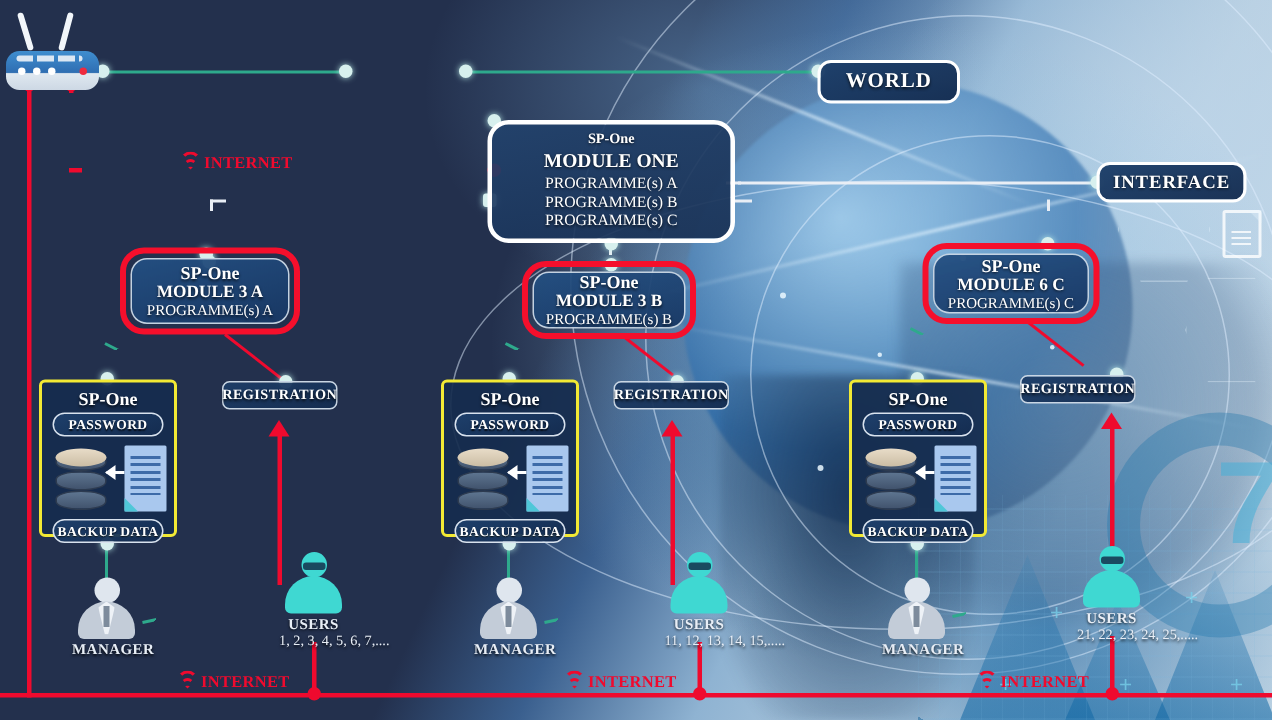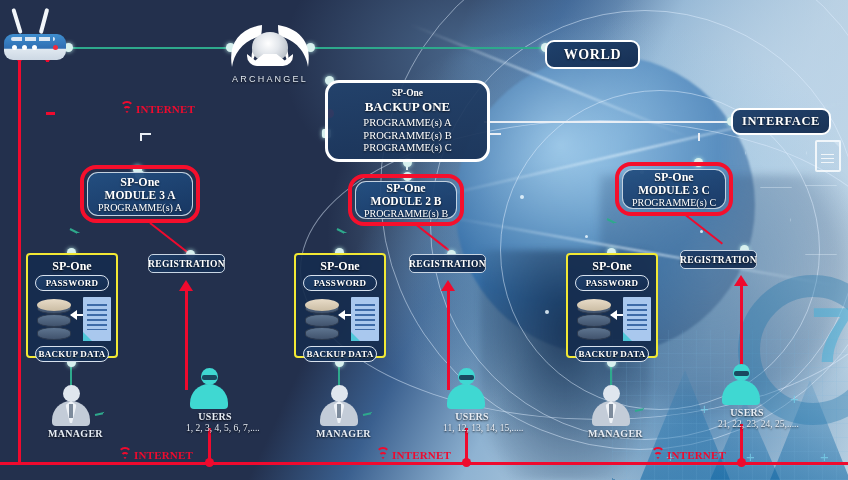--- a/index.html
+++ b/index.html
@@ -220,21 +220,21 @@
   .reg-box {
     position: absolute; height: 19px; padding: 0 7px;
     border: 1.5px solid #c9d6e4; border-radius: 5px;
     background: linear-gradient(160deg, rgba(30,62,104,.95), rgba(20,44,80,.95));
     color: #ffffff; font-size: 9.5px; font-weight: bold; letter-spacing: .3px;
     display: flex; align-items: center; justify-content: center;
     text-shadow: 0 1px 2px rgba(0,0,0,.85);
   }
 
   
-  .person { position: absolute; width: 46px; text-align: right; }
+  .person { position: absolute; width: 46px; text-align: center; }
   .person .head {
     width: 17px; height: 17px; border-radius: 50%; margin: 0 auto;
   }
   .person .body {
     width: 38px; height: 25px; margin: -1px auto 0;
     border-radius: 19px 19px 4px 4px;
   }
   .person .label {
     margin-top: 2px; color: #e8eef6; font-size: 10px; font-weight: bold;
     letter-spacing: .3px; text-shadow: 0 1px 2px rgba(0,0,0,.85); white-space: nowrap;
@@ -455,61 +455,53 @@
     <div class="shell"></div>
     <div class="bars"></div>
     <div class="leds">
         <i></i>
         <i></i>
         <i></i>
       </div>
     <div class="redled"></div>
   </div>
 
-  <div class="archangel">
-    <div class="mark">
-      <div class="wingL"></div>
-      <div class="wingR"></div>
-      <div class="orb"></div>
-    </div>
-    <div class="name">ARCHANGEL</div>
-  </div>
 
   <div class="pill" style="left:731px;top:108px;width:100px;height:27px;font-size:12.5px;">INTERFACE</div>
 
   <div class="pill" style="left:545px;top:40px;width:95px;height:29px;font-size:14px;">WORLD</div>
 
   <div class="module-one">
     <div class="m1">SP-One</div>
-    <div class="m2">BACKUP ONE</div>
+    <div class="m2">MODULE ONE</div>
     <div class="prog">PROGRAMME(s) A</div>
     <div class="prog">PROGRAMME(s) B</div>
     <div class="prog">PROGRAMME(s) C</div>
   </div>
 
   <div class="module2" style="left:80px;top:165px;width:120px;height:58px;">
     <div class="inner">
       <div class="t1">SP-One</div>
       <div class="t2">MODULE 3 A</div>
       <div class="t3">PROGRAMME(s) A</div>
     </div>
   </div>
 
   <div class="module2" style="left:348px;top:174px;width:116px;height:52px;">
     <div class="inner">
       <div class="t1">SP-One</div>
-      <div class="t2">MODULE 2 B</div>
+      <div class="t2">MODULE 3 B</div>
       <div class="t3">PROGRAMME(s) B</div>
     </div>
   </div>
 
   <div class="module2" style="left:615px;top:162px;width:118px;height:54px;">
     <div class="inner">
       <div class="t1">SP-One</div>
-      <div class="t2">MODULE 3 C</div>
+      <div class="t2">MODULE 6 C</div>
       <div class="t3">PROGRAMME(s) C</div>
     </div>
   </div>
 
   <div class="server" style="left:26px;top:253px;">
     <div class="sv-title">SP-One</div>
     <div class="sv-pill">PASSWORD</div>
     <div class="sv-icons">
       <div class="db">
         <div class="band" style="top:28px;"></div>

